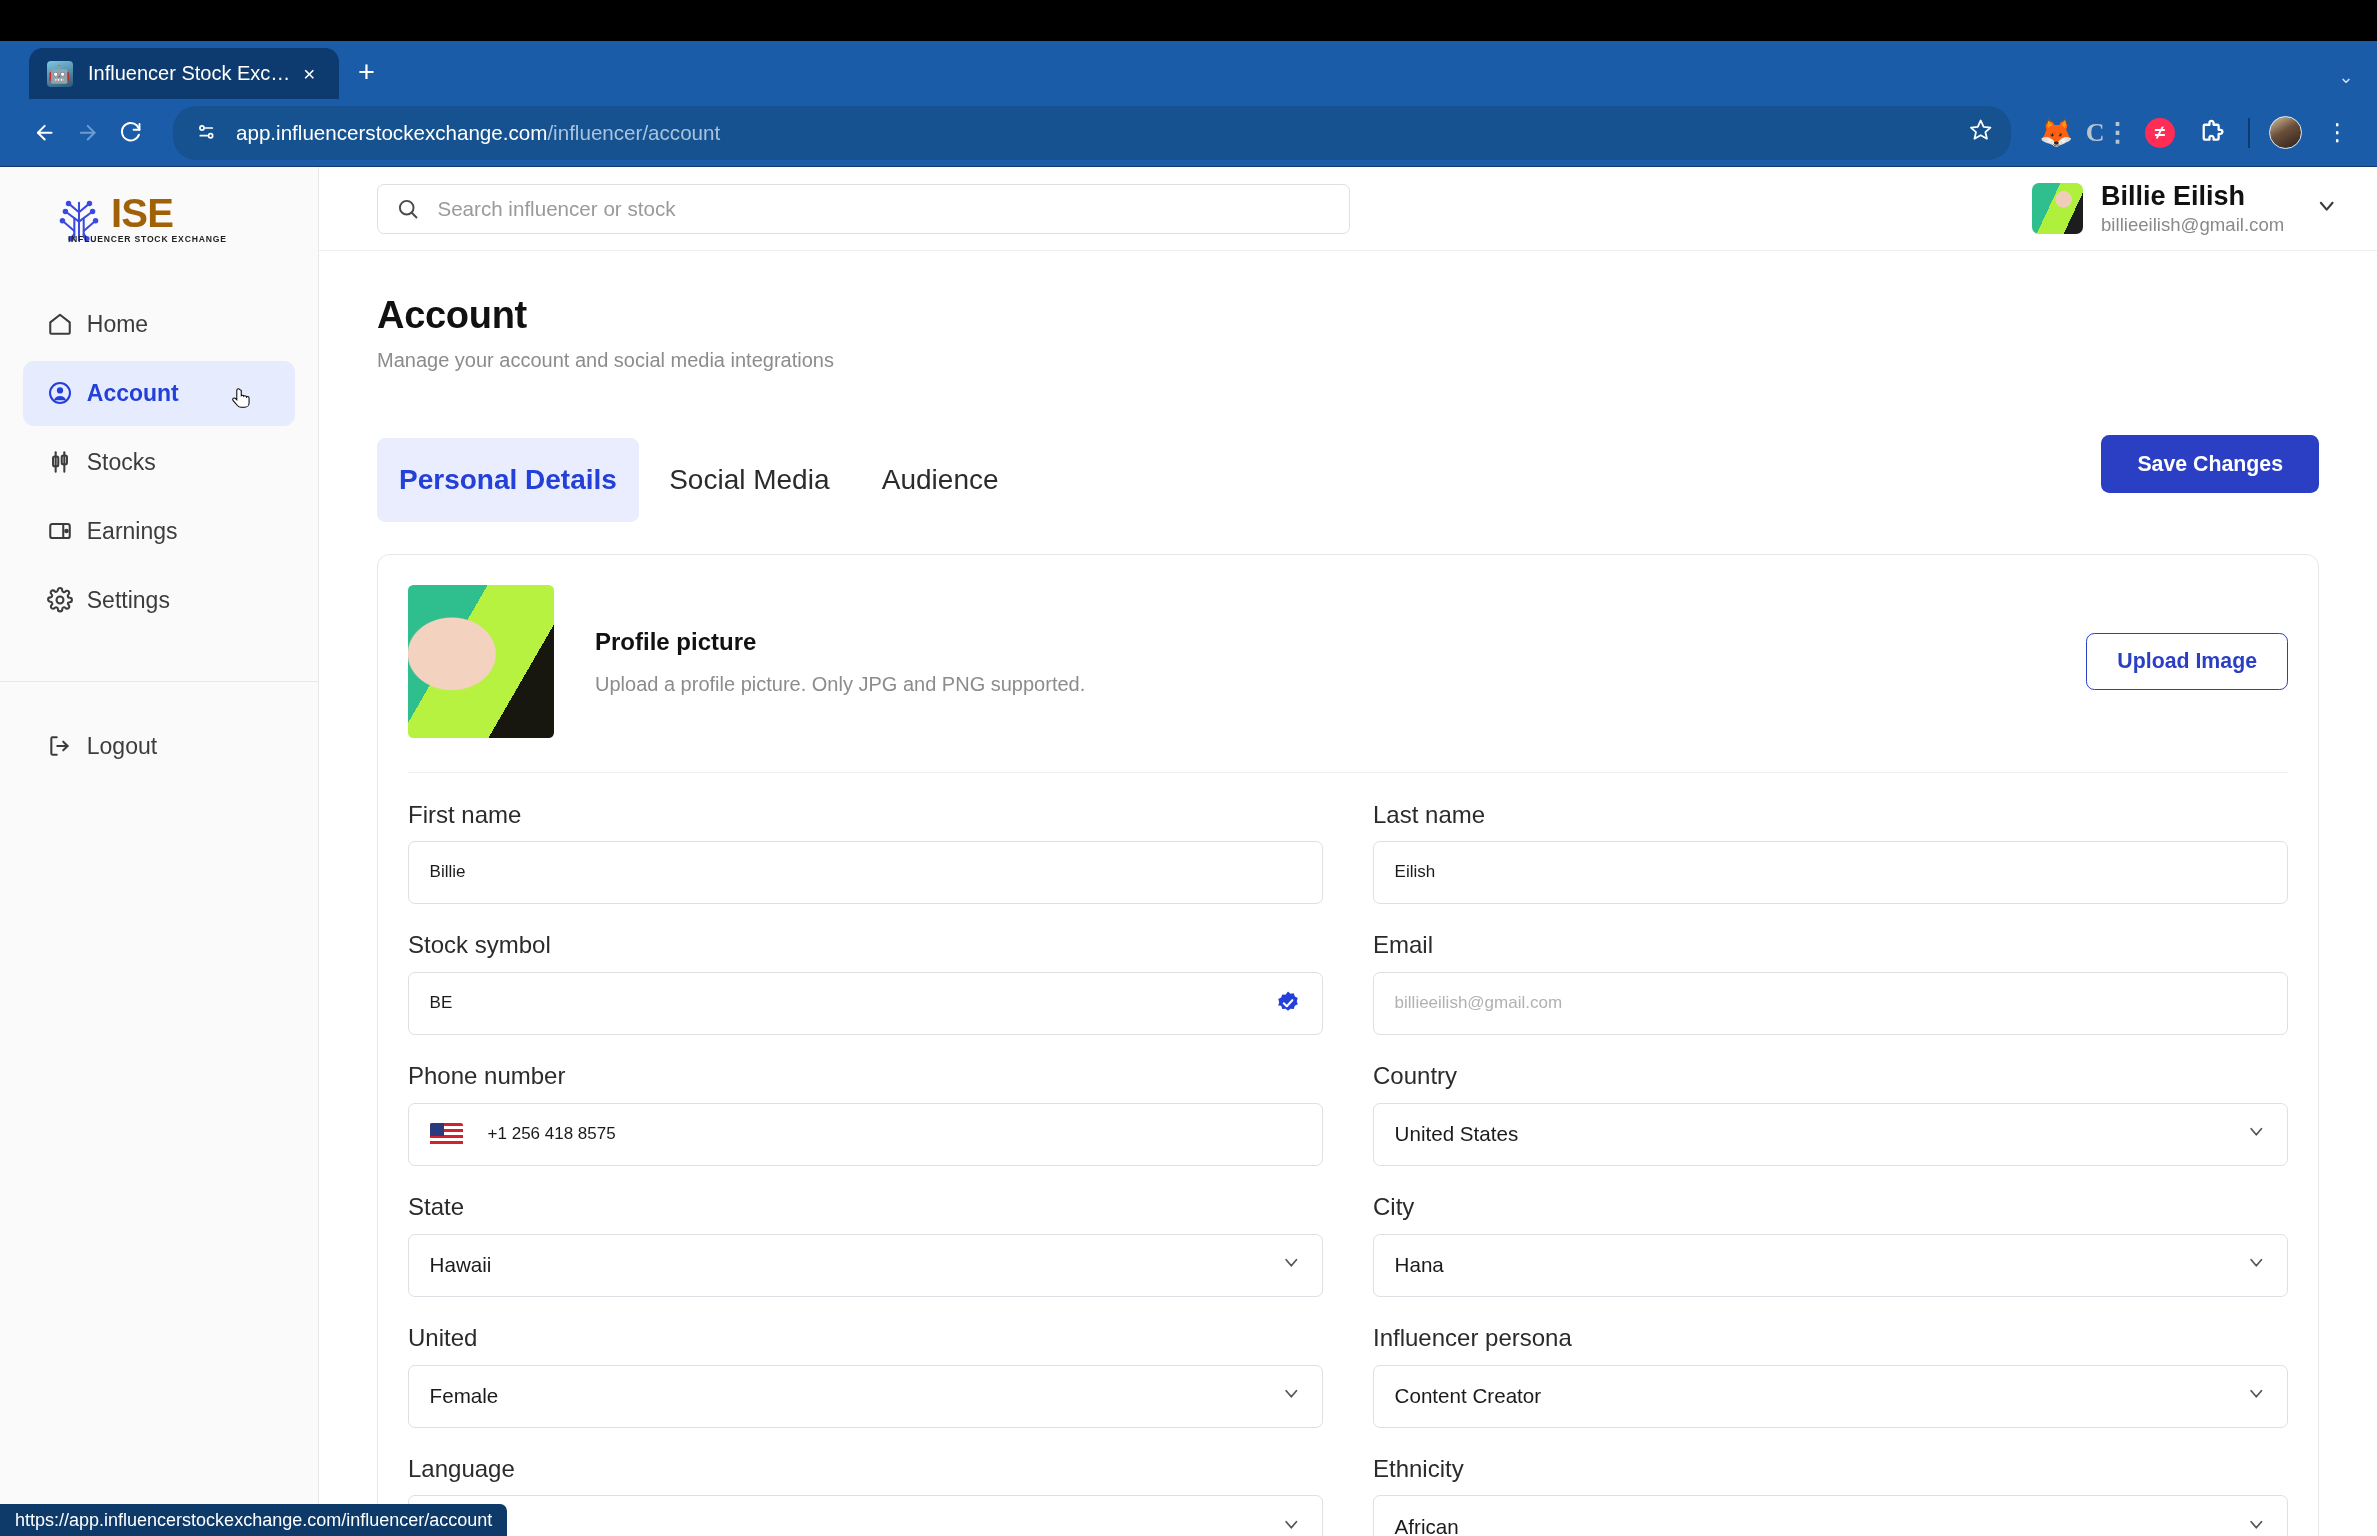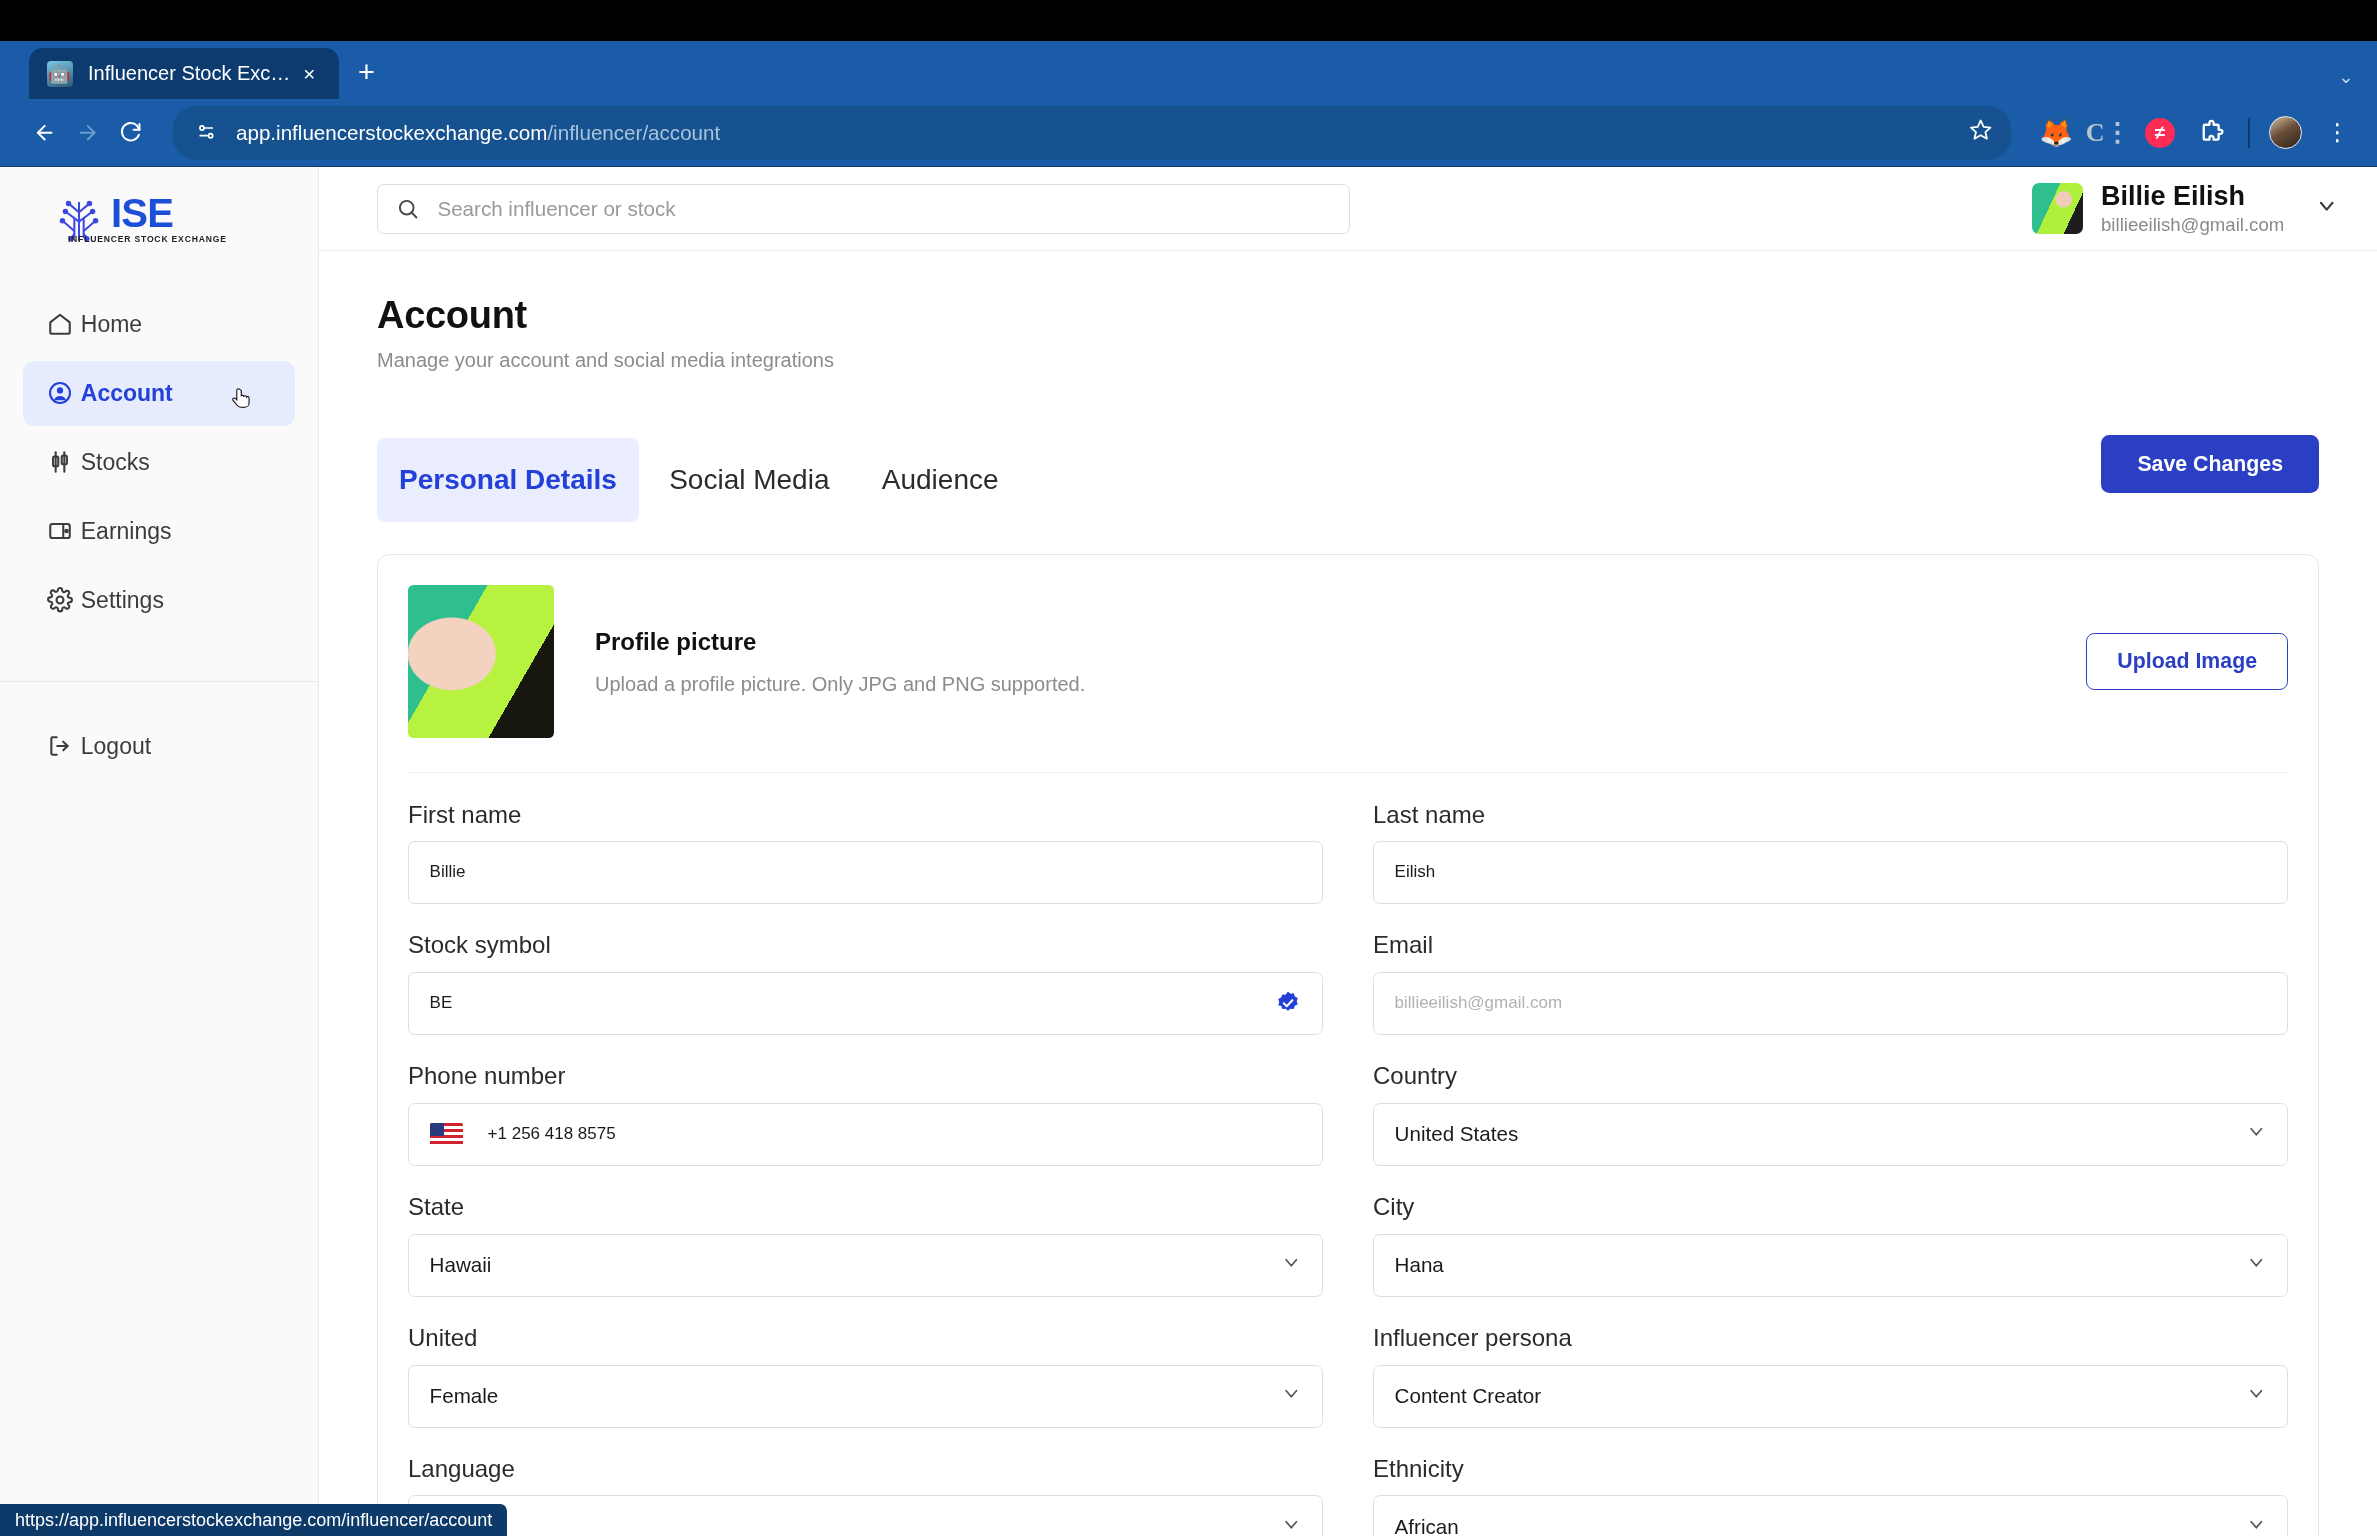--- a/index.html
+++ b/index.html
@@ -102,26 +102,26 @@
   }
 
   
   .sidebar {
     width: 319px; background: #fafafa; border-right: 0.7px solid #e8e8e8;
     display: flex; flex-direction: column; flex: 0 0 auto;
   }
   .logo-wrap { padding: 27.5px 0 32px 54px; display: flex; align-items: center; gap: 6.9px; }
   .logo-mark { width: 50px; height: 50px; }
   .logo-text-wrap { display: flex; flex-direction: column; }
-  .logo-text { font-size: 40px; font-weight: 900; color: #1d4ed8; letter-spacing: -0.7px; line-height: 0.9; }
+  .logo-text { font-size: 40px; font-weight: 900; color: #a16207; letter-spacing: -0.7px; line-height: 0.9; }
   .logo-sub { font-size: 8.6px; font-weight: 700; color: #222; letter-spacing: 0.8px; margin-top: 3.4px; margin-left: -43px; }
 
   .nav { padding: 15px 23.4px 0 23.4px; display: flex; flex-direction: column; gap: 4.1px; }
   .nav-item {
-    display: flex; align-items: center; gap: 8px;
+    display: flex; align-items: center; gap: 14px;
     height: 65px; padding: 0 23.4px; border-radius: 11px;
     color: #3c3c3c; font-size: 23px; cursor: pointer; position: relative;
   }
   .nav-item.active { background: #e6ecfd; color: #2340d8; font-weight: 700; }
   .nav-item svg { width: 26px; height: 26px; flex: 0 0 auto; }
   .nav-item .nav-label { white-space: nowrap; }
 
   .cursor-ptr { position: absolute; left: 206px; top: 26px; width: 30px; height: 34px; }
 
   .sidebar-divider { height: 0.7px; background: #e8e8e8; margin: 48px 0 0 0; }

